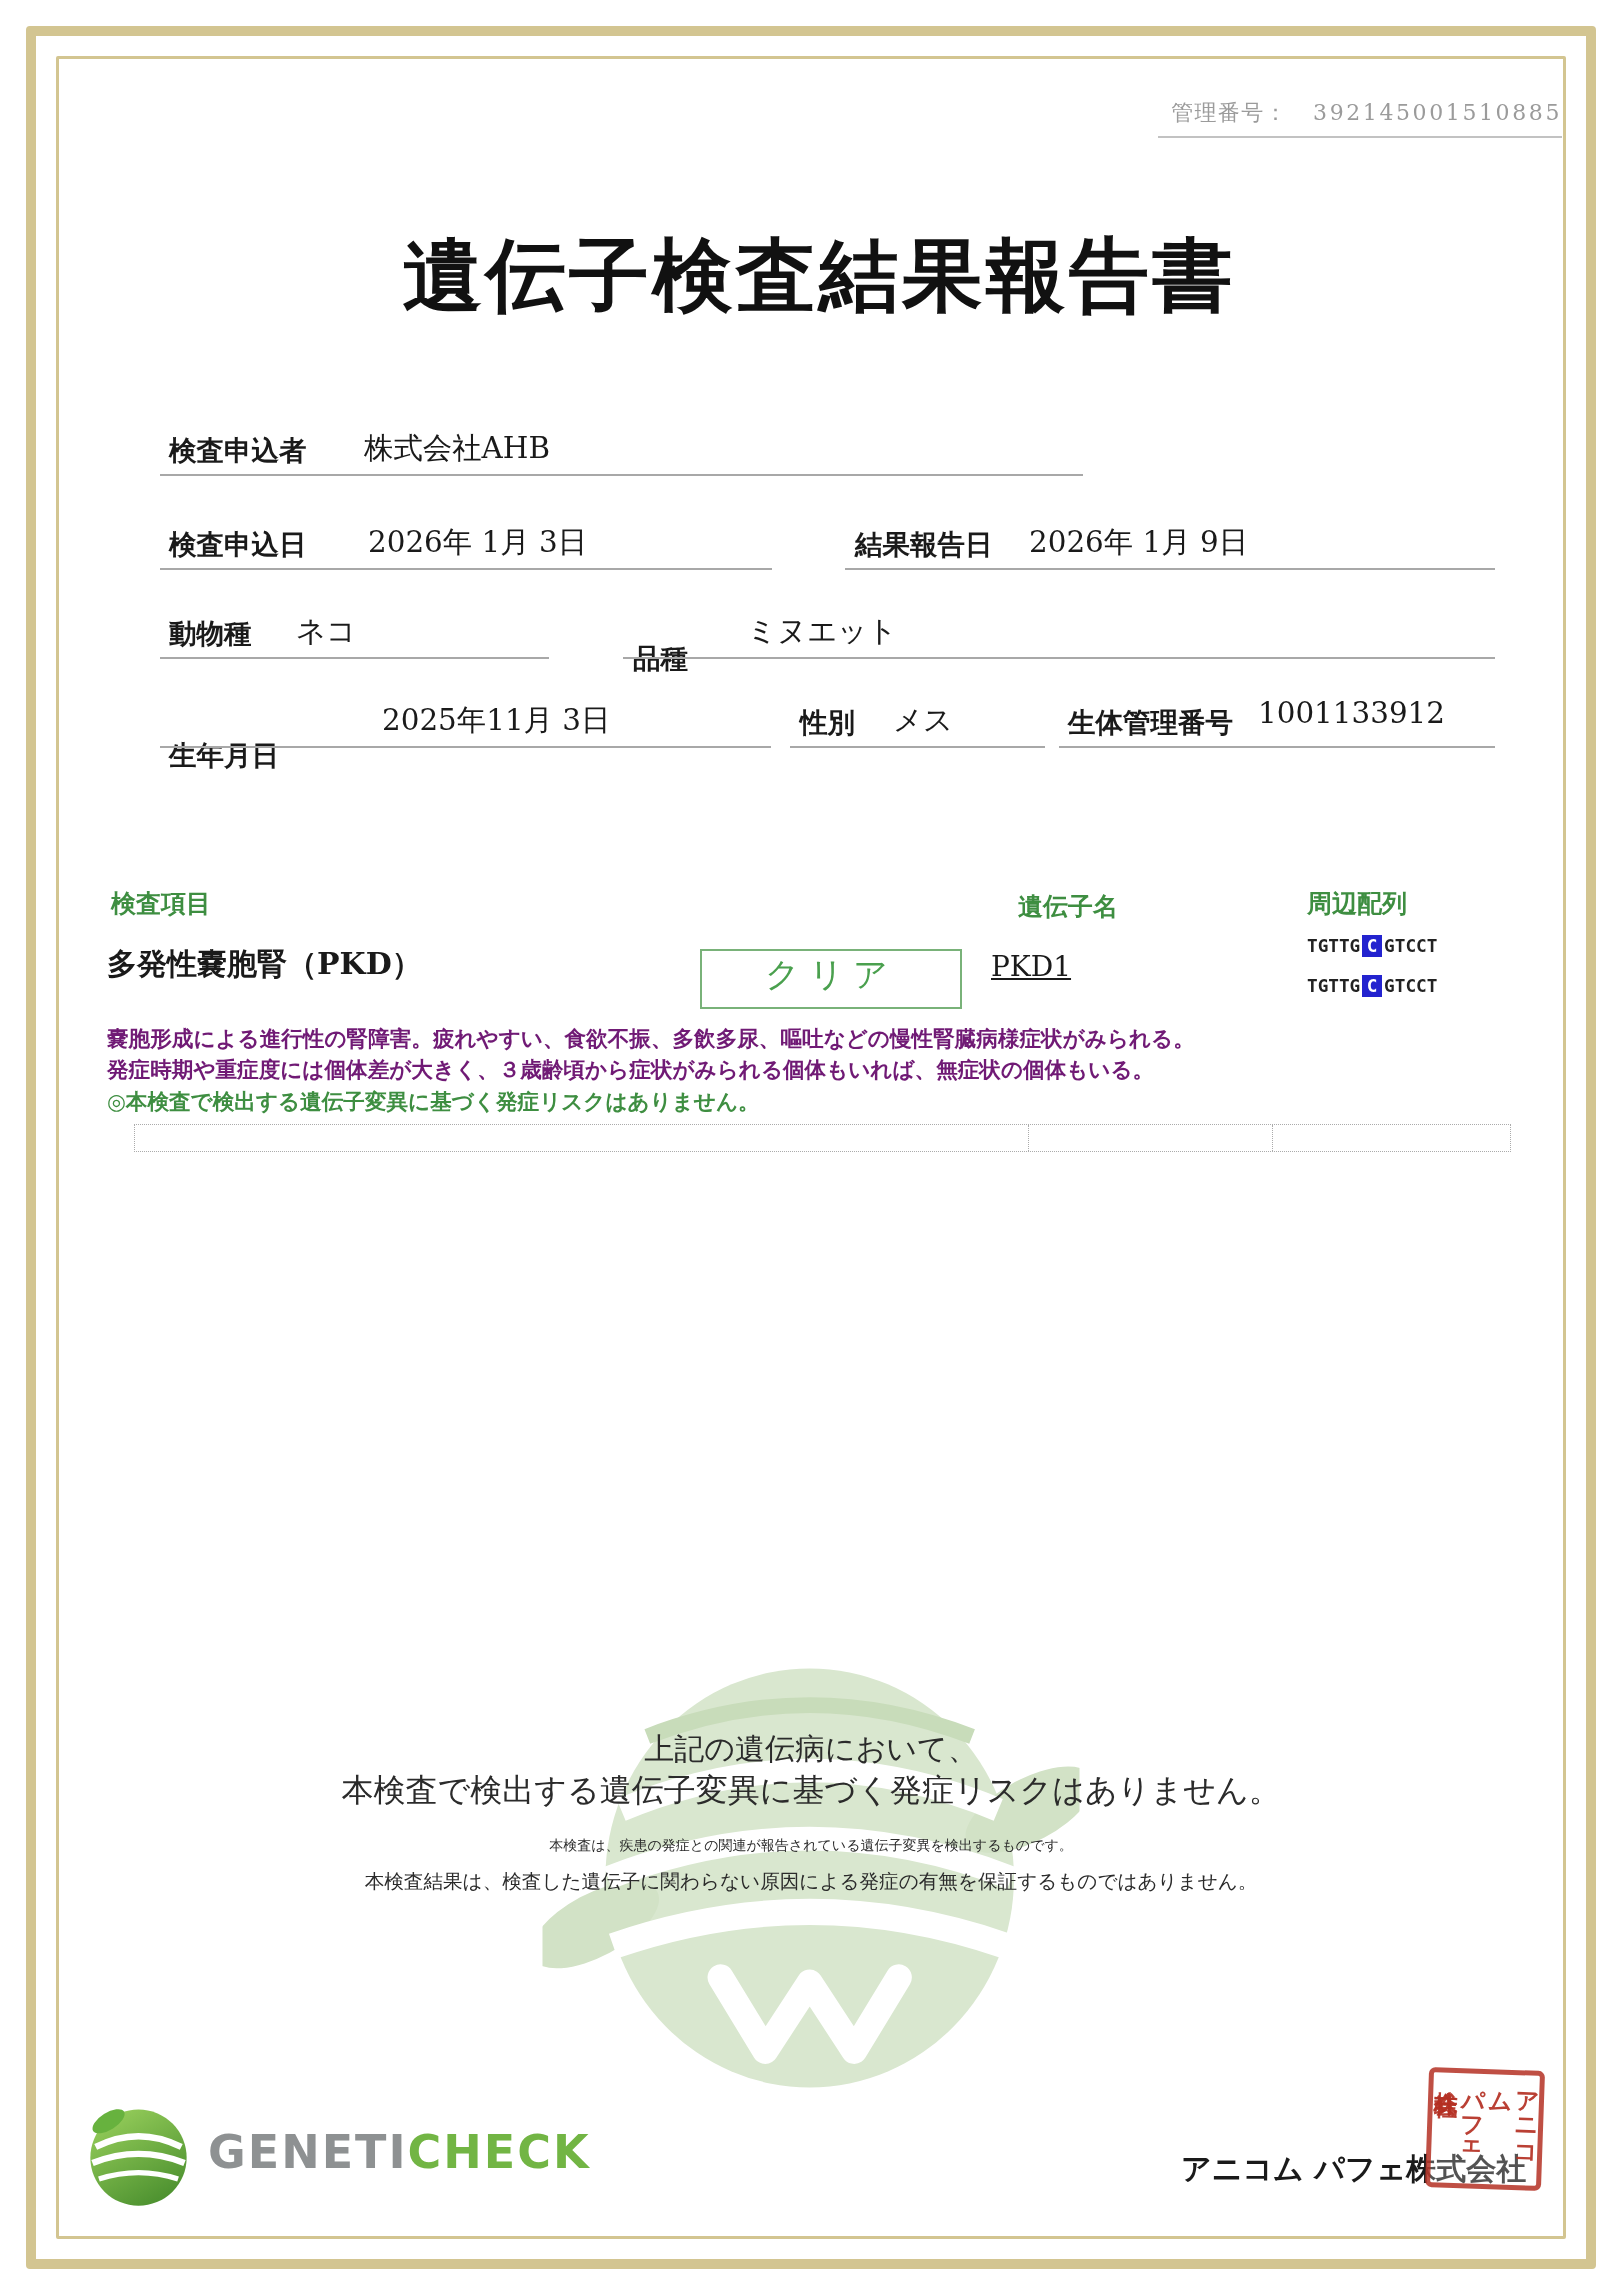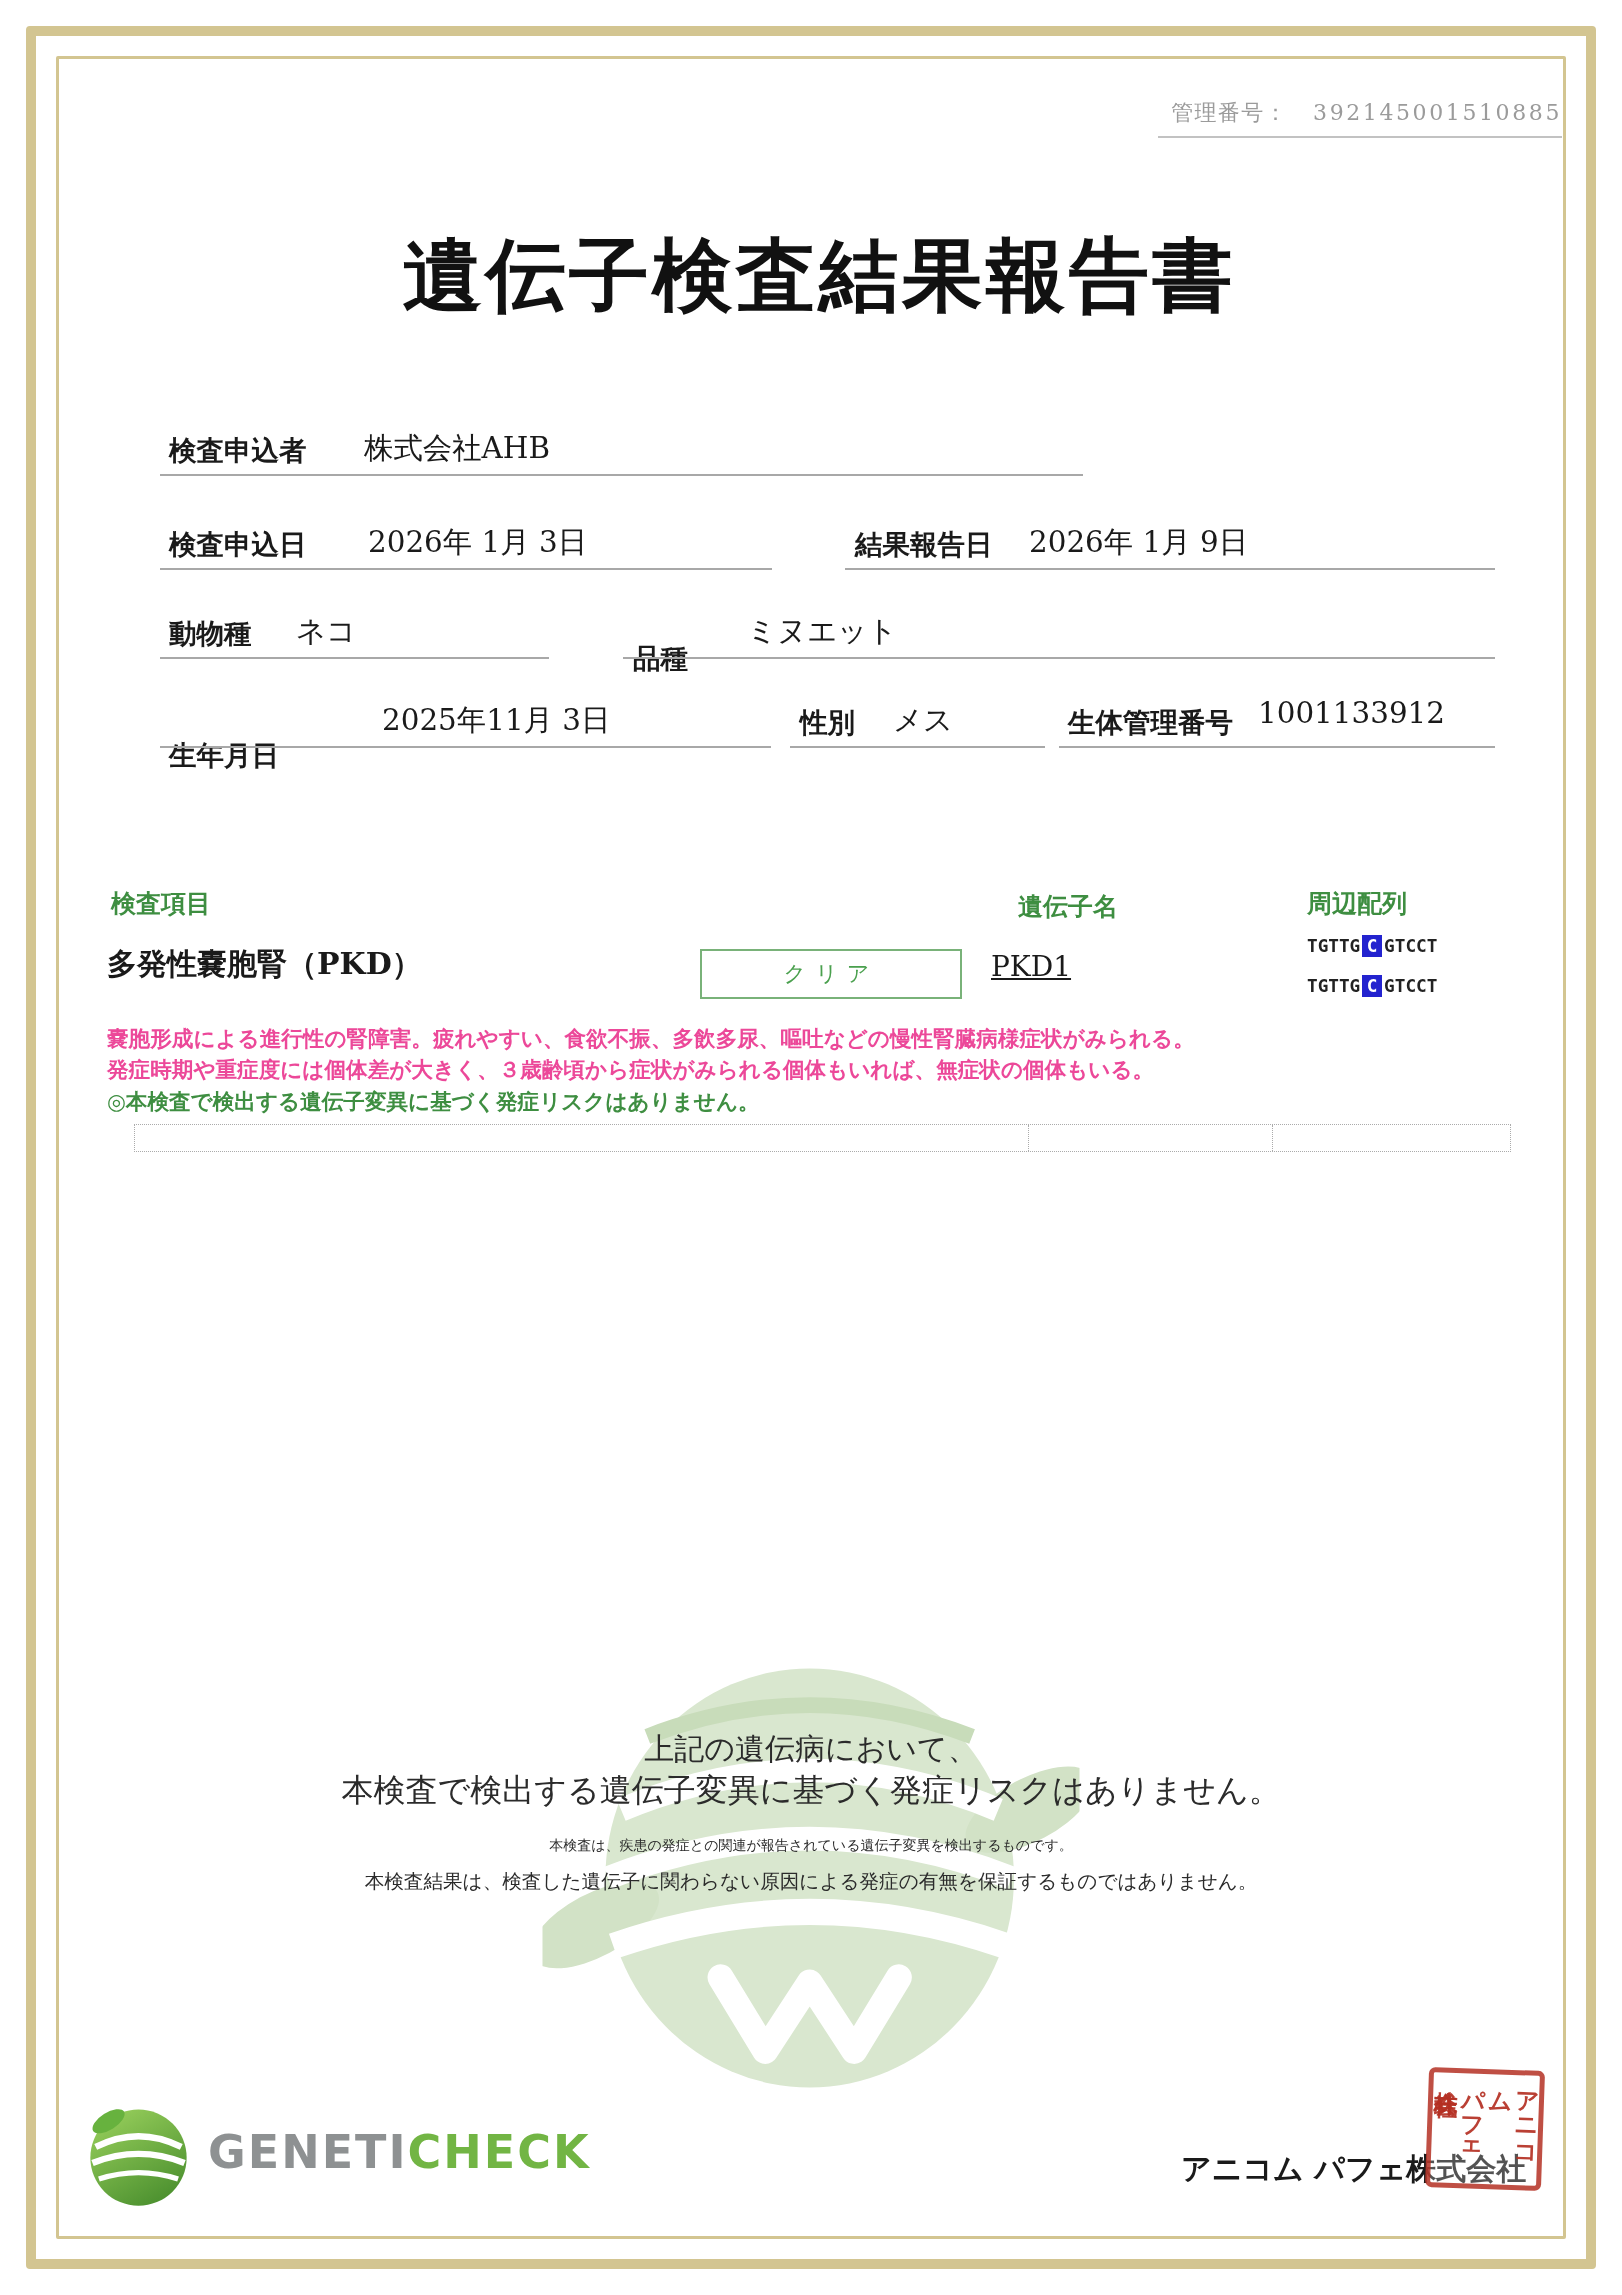--- a/index.html
+++ b/index.html
@@ -24,31 +24,31 @@
   }
 
   .abs { position:absolute; white-space:nowrap; }
   .label { font-weight:700; font-size:27.5px; }
   .value { font-size:29.4px; }
   .ul { position:absolute; height:2px; background:#a8a8a8; }
 
   .h-green { color:#3e8e41; font-weight:700; font-size:25px; }
   .item-name { font-weight:700; font-size:30px; }
   .result-box {
-    position:absolute; left:700px; top:949px; width:262px; height:50px;
+    position:absolute; left:700px; top:949px; width:262px; height:60px;
     border:2px solid #79b279; box-sizing:border-box; text-align:center;
-    line-height:46px; color:#4aa04e; font-size:22px; letter-spacing:9.2px;
+    line-height:46px; color:#4aa04e; font-size:34px; letter-spacing:9.2px;
   }
   .gene-value { font-size:28px; }
   .seq {
     font-family:"DejaVu Sans Mono","Liberation Mono",monospace;
     font-size:17.7px; font-weight:700; color:#222; letter-spacing:0px;
   }
   .allele { background:#2323cf; color:#ffffff; padding:0.7px 4.6px; margin:0 2px; }
-  .desc { font-size:21.6px; font-weight:700; color:#ec4899; }
+  .desc { font-size:21.6px; font-weight:700; color:#701a75; }
   .risk { font-size:21.6px; font-weight:700; color:#3e8e41; }
 
   .dotted-row {
     position:absolute; left:134px; top:1124px; width:1377px; height:27.5px;
     border:1.3px dotted #ababab; box-sizing:border-box;
   }
   .dotted-div { position:absolute; top:0; height:100%; border-left:1.3px dotted #ababab; }
   .dd1 { left:893px; } .dd2 { left:1137px; }
 
   .wm { position:absolute; top:1616px; left:50%; transform:translateX(-50%);

